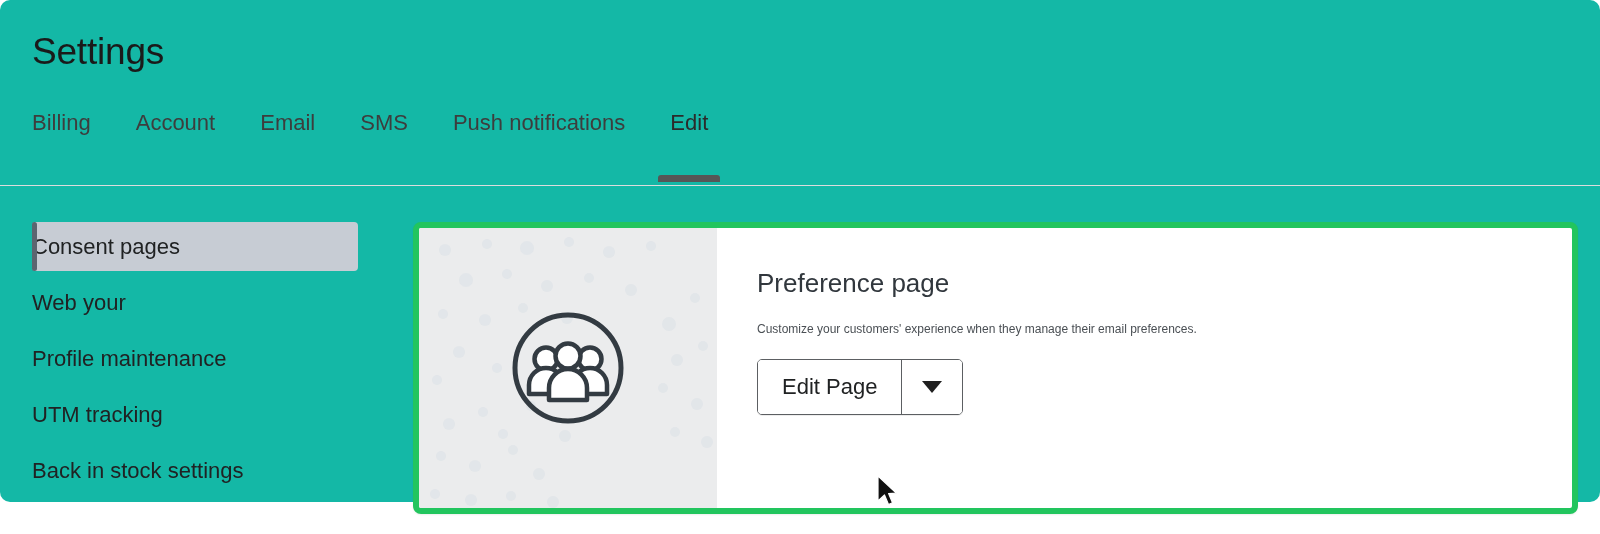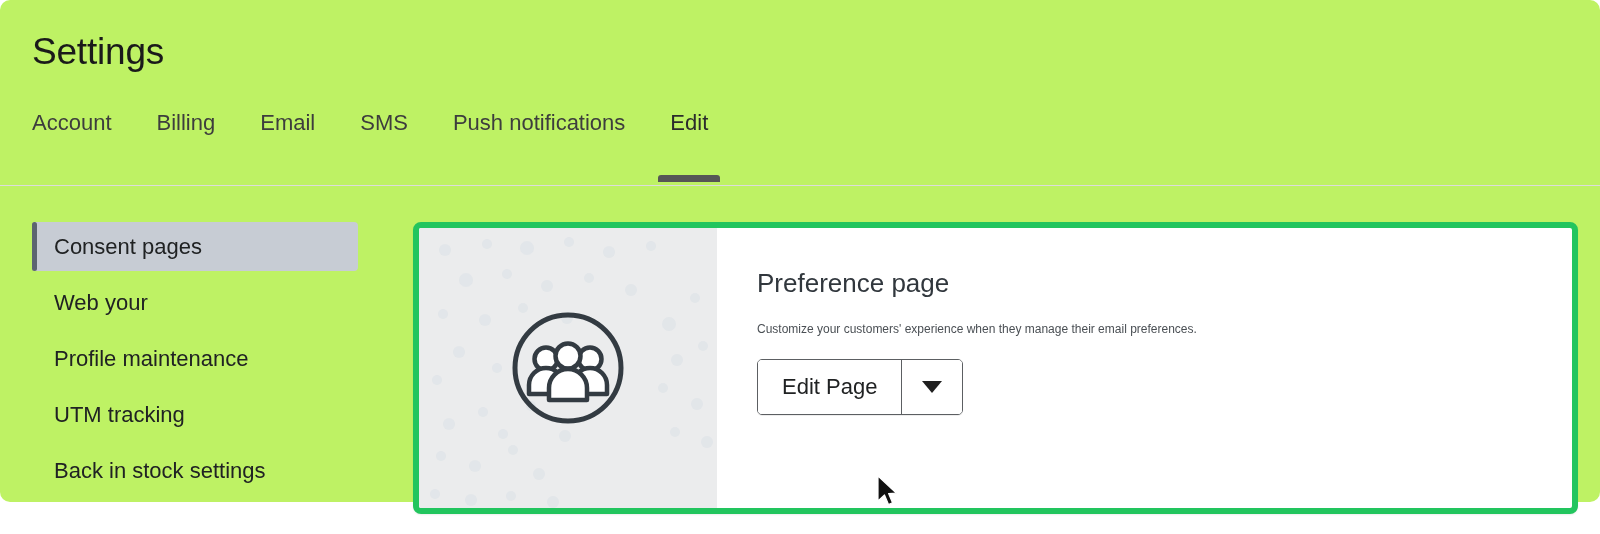--- a/index.html
+++ b/index.html
@@ -10,21 +10,21 @@
     overflow: hidden;
     background: #ffffff;
     font-family: "Liberation Sans", sans-serif;
     -webkit-font-smoothing: antialiased;
   }
 
   .page {
     position: relative;
     width: 1600px;
     height: 502px;
-    background: #bef264;
+    background: #14b8a6;
     border-radius: 10px;
   }
 
   
   .page-title {
     position: absolute;
     left: 32px;
     top: 30px;
     font-size: 37px;
     font-weight: 400;
@@ -85,21 +85,20 @@
     position: absolute;
     left: 32px;
     top: 36px;
     width: 326px;
   }
   .side-item {
     position: relative;
     height: 49px;
     display: flex;
     align-items: center;
-    padding-left: 22px;
     font-size: 22px;
     color: #202223;
     border-radius: 4px;
     cursor: pointer;
     margin-bottom: 7px;
     background: transparent;
   }
   .side-item.selected {
     background: #c7ccd4;
   }
@@ -225,22 +224,22 @@
   }
 </style>
 </head>
 <body>
 
 <div class="page">
 
   <div class="page-title">Settings</div>
 
   <div class="tabbar">
+    <button class="tab">Billing</button>
     <button class="tab">Account</button>
-    <button class="tab">Billing</button>
     <button class="tab">Email</button>
     <button class="tab">SMS</button>
     <button class="tab">Push notifications</button>
     <button class="tab active">Edit</button>
   </div>
 
   <div class="body-area">
 
     <nav class="sidebar">
       <div class="side-item selected">

